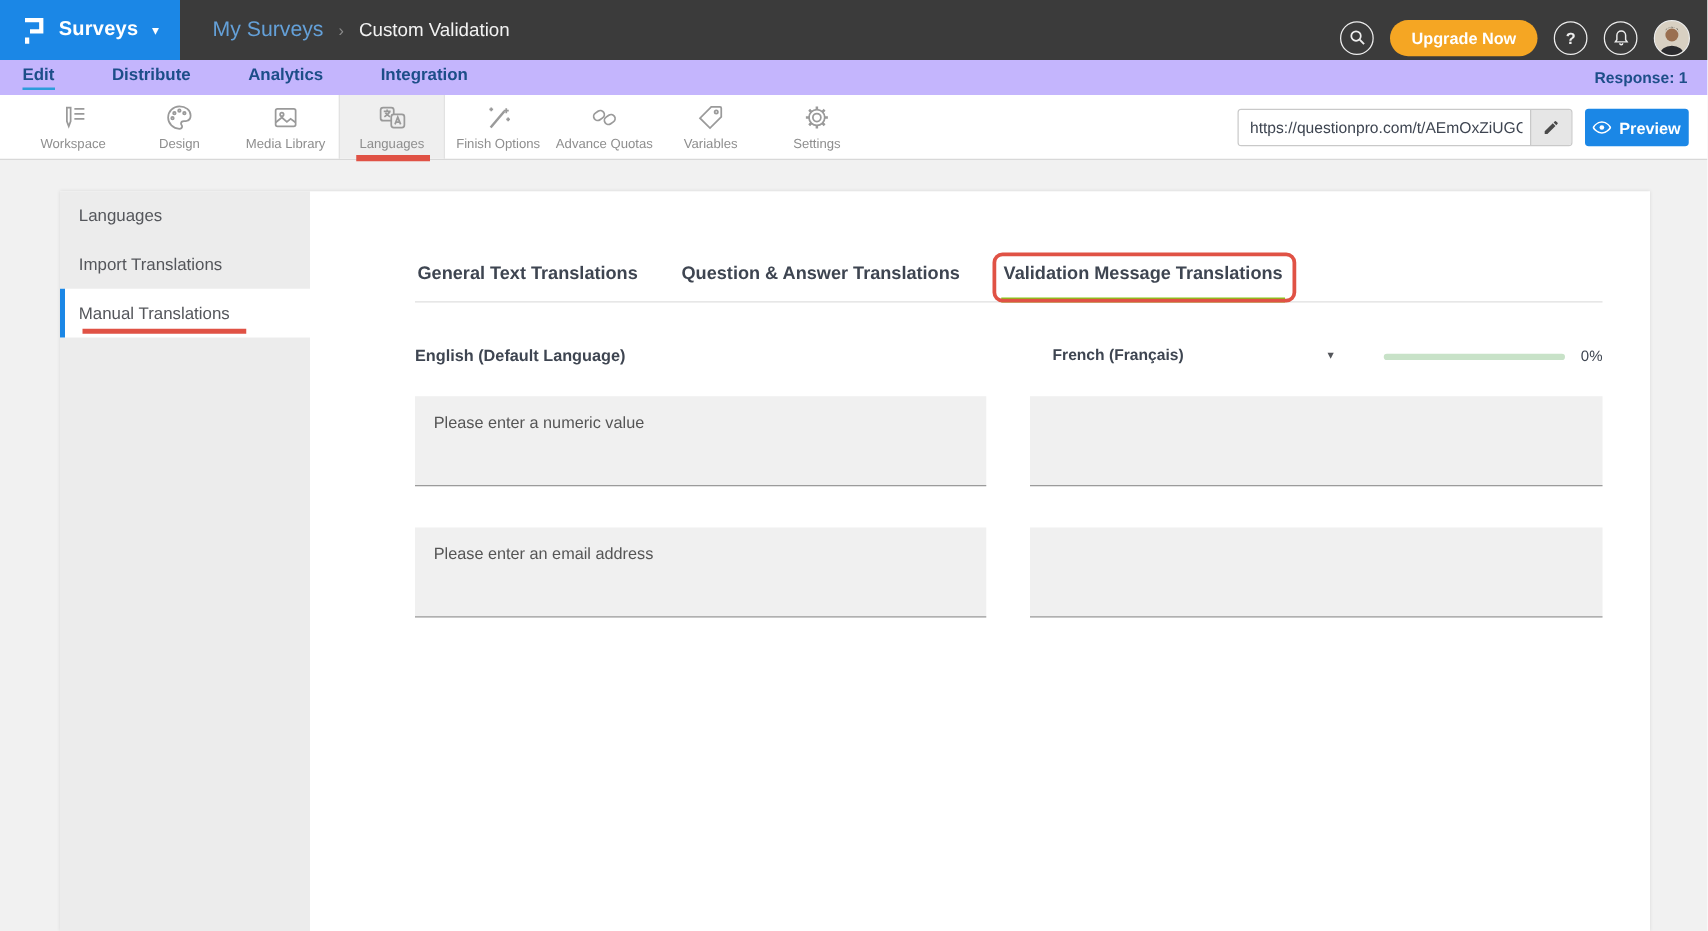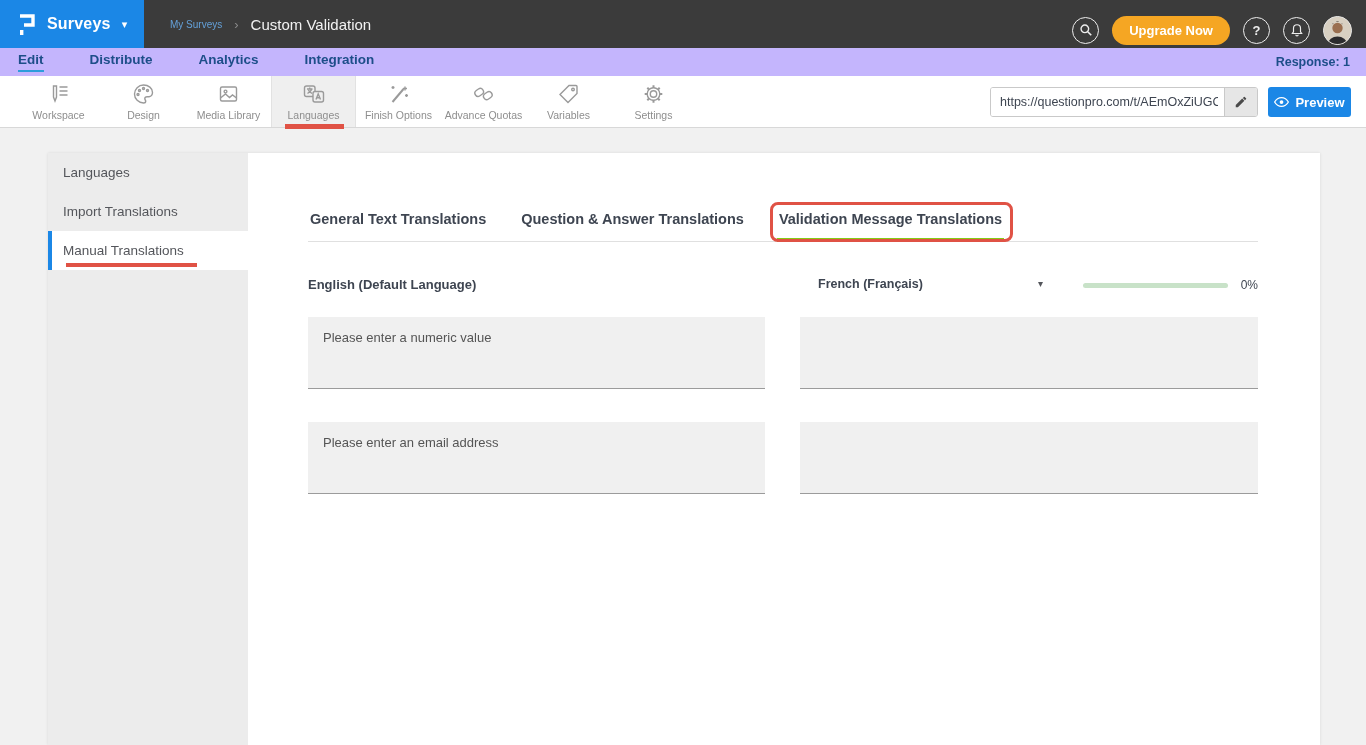--- a/index.html
+++ b/index.html
@@ -9,21 +9,21 @@
     background:#F1F1F1;
     overflow:hidden;
     position:relative;
   }
   
   .topbar { height:48px; background:#3B3B3B; display:flex; align-items:stretch; position:relative; }
   .logo-area { width:144px; background:#1B87E6; display:flex; align-items:center; padding-left:14px; gap:9px; color:#fff; cursor:pointer; }
   .logo-area .product { font-size:16px; font-weight:700; letter-spacing:.2px; }
   .caret { font-size:11px; color:#fff; margin-left:2px; }
   .crumbs { display:flex; align-items:center; gap:12px; padding-left:26px; }
-  .crumb-parent { color:#64A0D8; font-size:10px; cursor:pointer; }
+  .crumb-parent { color:#64A0D8; font-size:17px; cursor:pointer; }
   .crumb-sep { color:#8B8B8B; font-size:13px; }
   .crumb-current { color:#F2F2F2; font-size:15px; }
   .topbar-right { position:absolute; right:14px; top:0; height:60px; display:flex; align-items:center; gap:13px; }
   .circle-btn { width:27px; height:27px; border-radius:50%; border:1.6px solid #EDEDED; display:flex; align-items:center; justify-content:center; color:#EDEDED; font-size:13px; font-weight:700; cursor:pointer; background:transparent; }
   .upgrade-btn { background:#F5A623; color:#fff; border:none; border-radius:15px; height:29px; padding:0 17px; font-size:13px; font-weight:700; font-family:inherit; cursor:pointer; }
   .avatar { width:29px; height:29px; border-radius:50%; overflow:hidden; border:1.5px solid #EDEDED; cursor:pointer; background:#D9D2C6; }
   
   .navrow { height:28px; background:#c4b5fd; display:flex; align-items:center; padding:0 16px 0 18px; position:relative; }
   .nav-item { color:#1D4E89; font-size:13.5px; font-weight:700; margin-right:46px; padding-bottom:3px; cursor:pointer; border-bottom:2px solid transparent; }
   .nav-item.active { border-bottom:2px solid #2D9CDB; }
@@ -37,21 +37,21 @@
   .url-wrap { position:absolute; right:108px; top:11px; width:268px; height:30px; display:flex; border:1px solid #C9C9C9; border-radius:3px; overflow:hidden; background:#fff; }
   .url-input { flex:1; border:none; outline:none; font-size:12.5px; color:#3E4551; padding:0 6px 0 9px; font-family:inherit; min-width:0; }
   .url-edit { width:33px; background:#E6E6E6; border:none; border-left:1px solid #C9C9C9; display:flex; align-items:center; justify-content:center; cursor:pointer; }
   .preview-btn { position:absolute; right:15px; top:11px; height:30px; width:83px; background:#1B87E6; color:#fff; border:none; border-radius:3px; font-size:13px; font-weight:700; font-family:inherit; display:flex; align-items:center; justify-content:center; gap:6px; cursor:pointer; }
   
   .panel { position:absolute; left:48px; top:153px; width:1272px; height:592px; background:#fff; box-shadow:0 0 3px rgba(0,0,0,.10); display:flex; }
   .side { width:200px; background:#ECECEC; flex:none; }
   .side-item { height:39px; display:flex; align-items:center; padding-left:15px; color:#54565B; font-size:13.5px; cursor:pointer; position:relative; }
   .side-item.active { background:#fff; border-left:4px solid #1B87E6; padding-left:11px; }
   .side-item .red-underline { position:absolute; left:14px; bottom:3px; width:131px; height:4px; background:#E05245; }
-  .content { flex:1; position:relative; padding:0 62px 0 60px; }
+  .content { flex:1; position:relative; padding:0 62px 0 60px;margin-left:24px; }
   .tabs { display:flex; gap:31px; margin-top:52px; border-bottom:1px solid #E0E0E0; align-items:flex-end; }
   .tab { font-size:14.5px; font-weight:700; color:#3E4551; padding:6px 2px 11px 2px; cursor:pointer; position:relative; border-bottom:4px solid transparent; margin-bottom:-1px; }
   .tab.active { border-bottom:4px solid #84cc16; }
   .tab .red-box { position:absolute; left:-7px; right:-9px; top:-3px; bottom:-4px; border:3px solid #E05245; border-radius:8px; pointer-events:none; }
   .lang-row { display:flex; margin-top:35px; }
   .lang-left { width:457px; flex:none; color:#3E4551; font-size:13px; font-weight:700; }
   .lang-right { width:458px; margin-left:35px; position:relative; height:18px; }
   .lang-right .lang-name { position:absolute; left:18px; top:0; color:#3E4551; font-size:12.5px; font-weight:700; cursor:pointer; }
   .lang-right .dd-caret { position:absolute; left:238px; top:1px; color:#54565B; font-size:10px; cursor:pointer; }
   .progress-track { position:absolute; left:283px; top:6px; width:145px; height:5px; border-radius:3px; background:#C8E2C8; overflow:hidden; }

